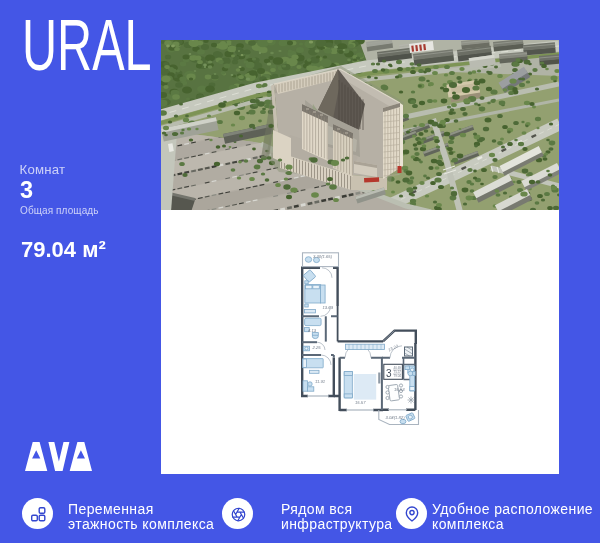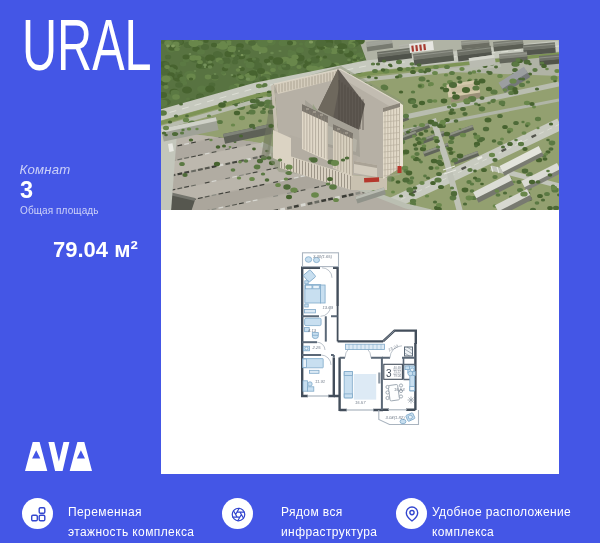--- a/index.html
+++ b/index.html
@@ -1,27 +1,27 @@
 <!DOCTYPE html>
 <html><head>
 <meta charset="utf-8">
 <style>
   html,body{margin:0;padding:0;}
   body{width:600px;height:543px;background:#4456e6;position:relative;overflow:hidden;
        font-family:"Liberation Sans",sans-serif;}
   .abs{position:absolute;}
   #ural{left:22px;top:8.5px;font-size:72px;font-weight:400;color:#fff;line-height:1;
         transform:scaleX(0.675);transform-origin:0 0;}
-  #lab1{left:19.5px;top:161.8px;font-size:13.2px;letter-spacing:0.2px;color:rgba(255,255,255,0.72);font-style:italic;}
+  #lab1{left:19.5px;top:161.8px;font-size:13.2px;letter-spacing:0.2px;color:rgba(255,255,255,0.72);}
   #val1{left:20px;top:177px;font-size:23.5px;font-weight:700;color:#fff;}
   #lab2{left:20px;top:205px;font-size:10px;letter-spacing:0.1px;color:rgba(255,255,255,0.72);}
-  #val2{left:21px;top:237px;font-size:22px;font-weight:700;color:#fff;margin-left:32px;}
+  #val2{left:21px;top:237px;font-size:22px;font-weight:700;color:#fff;}
   #photo{left:161px;top:40px;width:398px;height:170px;overflow:hidden;}
   #panel{left:161px;top:210px;width:398px;height:264px;background:#ffffff;}
-  .badge{position:absolute;color:#fff;font-size:12px;line-height:20px;letter-spacing:0.4px;}
+  .badge{position:absolute;color:#fff;font-size:14px;line-height:15px;letter-spacing:0.4px;}
   .circ{position:absolute;width:31px;height:31px;border-radius:50%;background:#fff;}
   .bt{position:absolute;}
 </style>
 </head>
 <body>
 <div class="abs" id="ural">URAL</div>
 <div class="abs" id="lab1">Комнат</div>
 <div class="abs" id="val1">3</div>
 <div class="abs" id="lab2">Общая площадь</div>
 <div class="abs" id="val2">79.04 м²</div>

